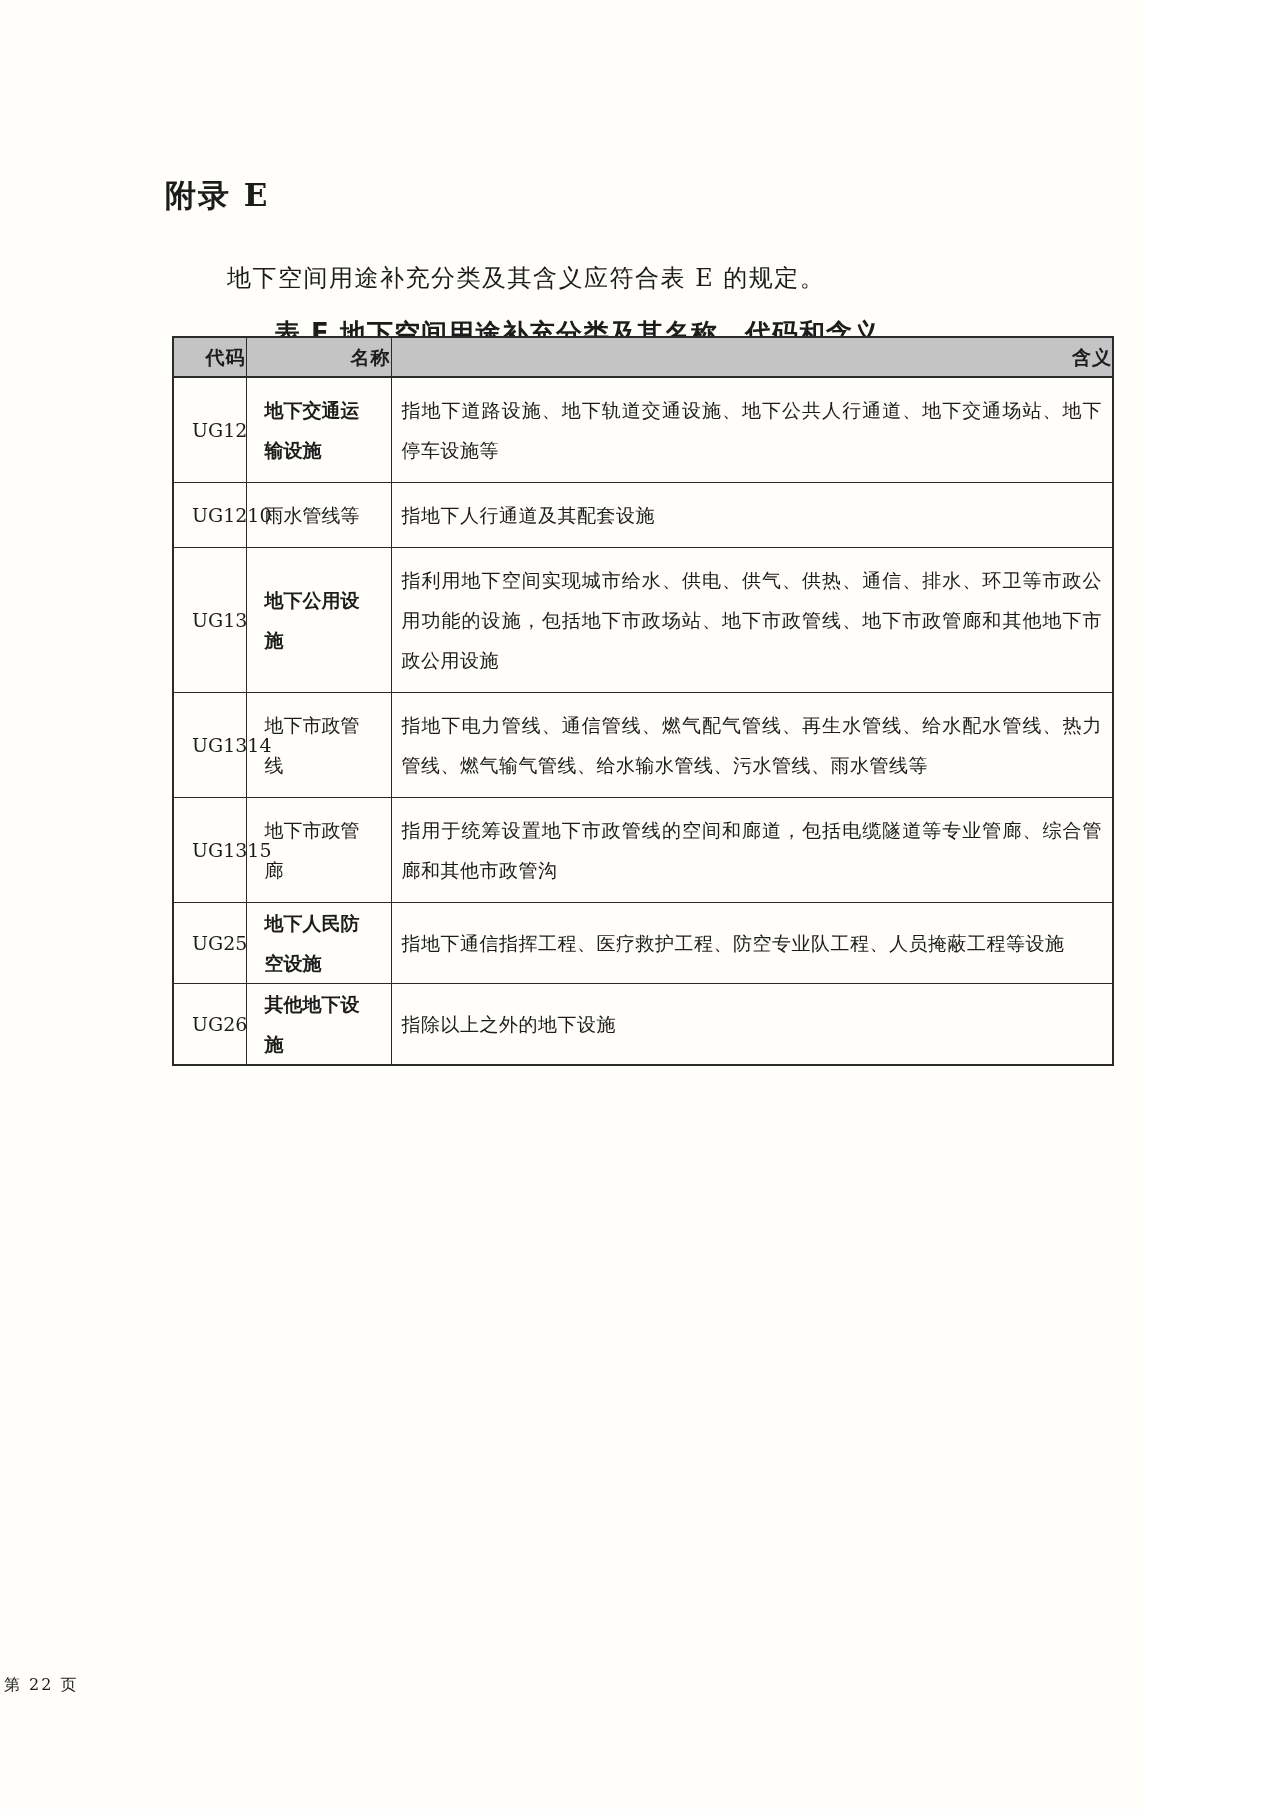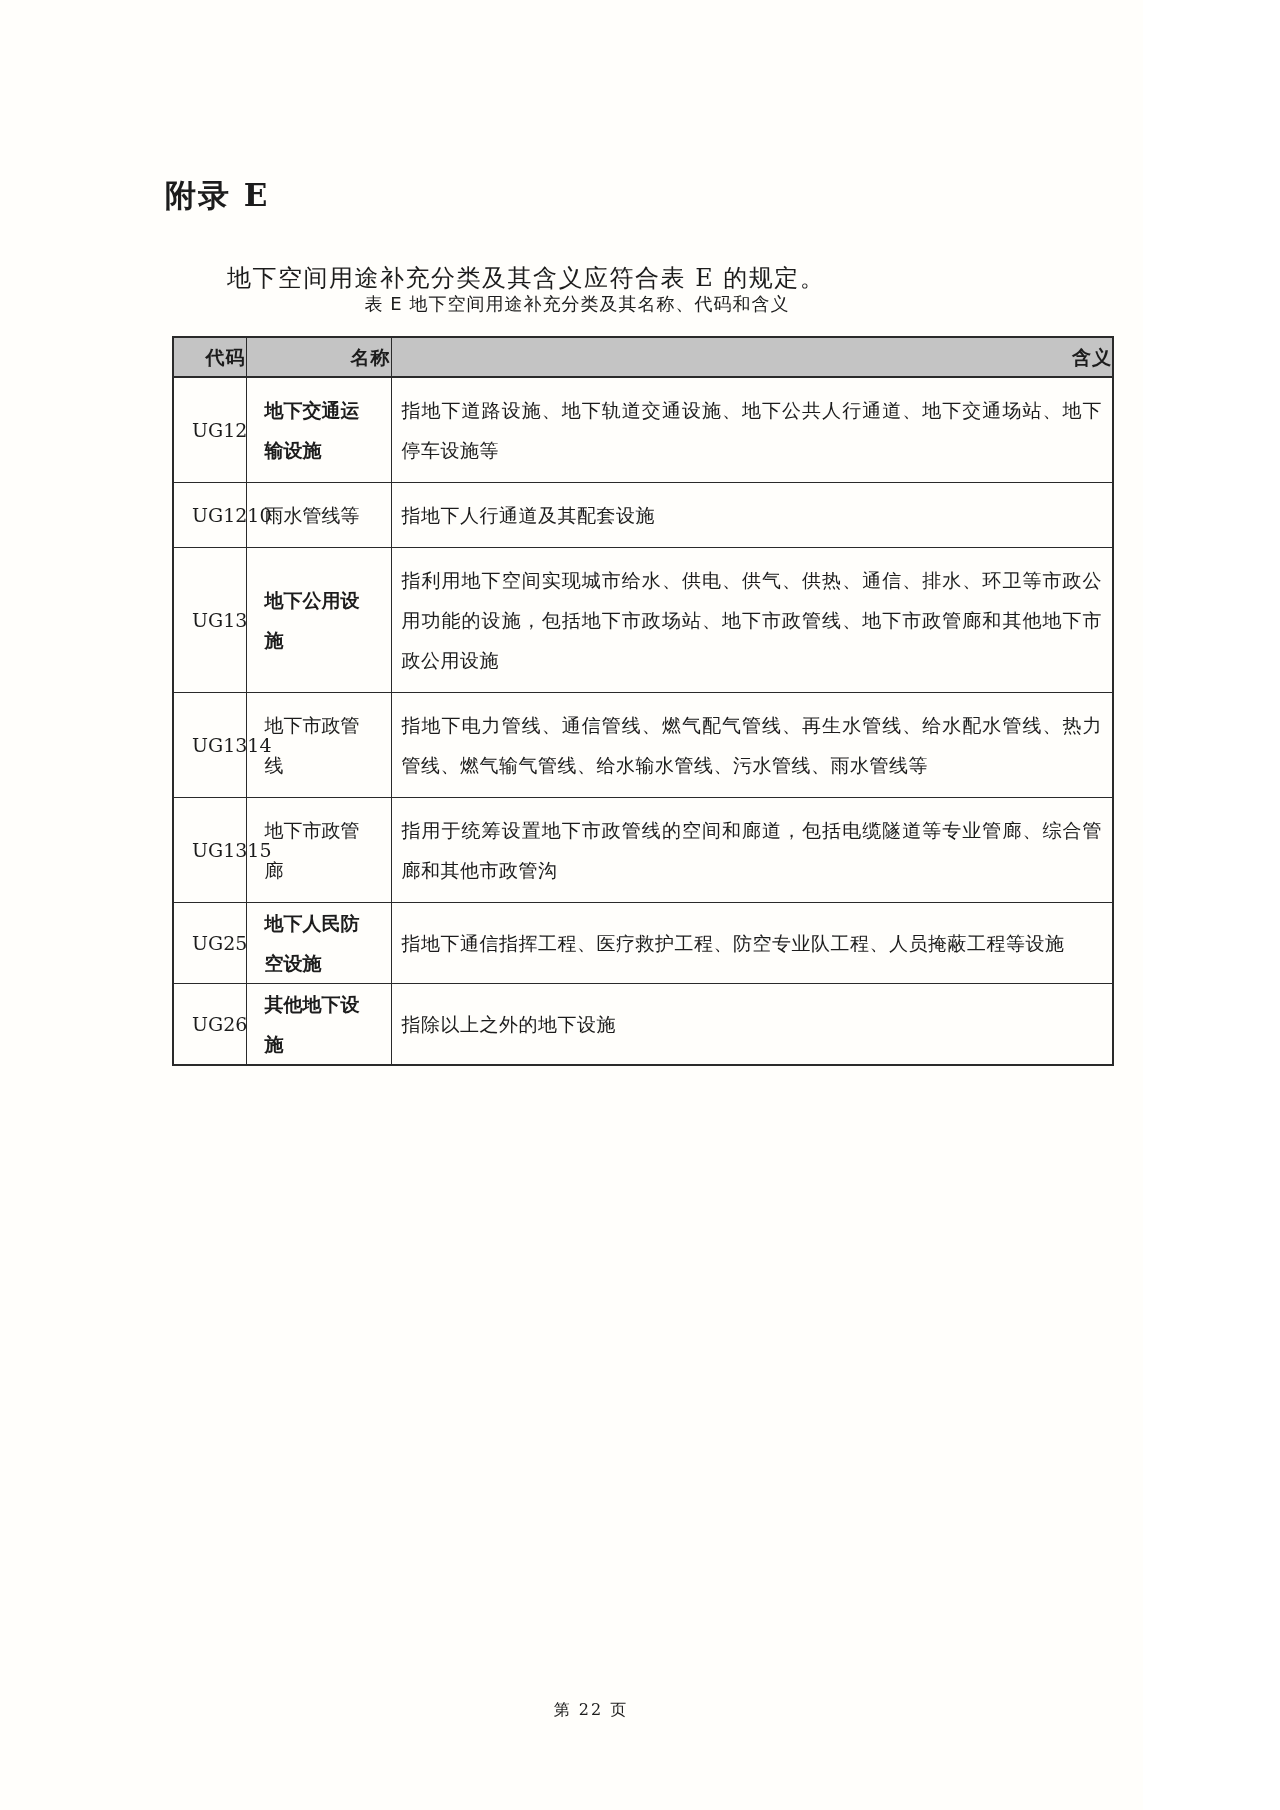--- a/index.html
+++ b/index.html
@@ -27,25 +27,25 @@
     position: absolute;
     left: 208px;
     top: 262px;
     font-size: 24px;
     letter-spacing: 1.5px;
     margin-left: 19px;
   }
   .table-caption {
     position: absolute;
     left: 107px;
-    top: 292px;
+    top: 316px;
     width: 940px;
     text-align: center;
-    font-size: 18px;
-    font-weight: normal;
+    font-size: 26px;
+    font-weight: bold;
     letter-spacing: 1px;
     font-family: "DejaVu Sans", "Liberation Sans", sans-serif;
   }
   table.doc-table {
     position: absolute;
     left: 172px;
     top: 336px;
     width: 940px;
     border-collapse: collapse;
     table-layout: fixed;
@@ -79,27 +79,26 @@
     padding: 12px 10px;
     letter-spacing: 0.5px;
   }
   .doc-table tr.row-bold td.cell-code { font-weight: normal; }
   .doc-table tr.row-bold td.cell-name {
     font-weight: bold;
     font-family: "DejaVu Sans", "Liberation Sans", sans-serif;
   }
   .page-footer {
     position: absolute;
-    left: 16px;
+    left: 4px;
     top: 1675px;
     width: 1150px;
-    text-align: center;
+    text-align: left;
     font-size: 16px;
     letter-spacing: 2px;
-    margin-top: 25px;
   }
 </style>
 </head>
 <body>
 
 <div class="page">
 
   <h1 class="appendix-title">附录 E</h1>
 
   <p class="intro">地下空间用途补充分类及其含义应符合表 E 的规定。</p>

